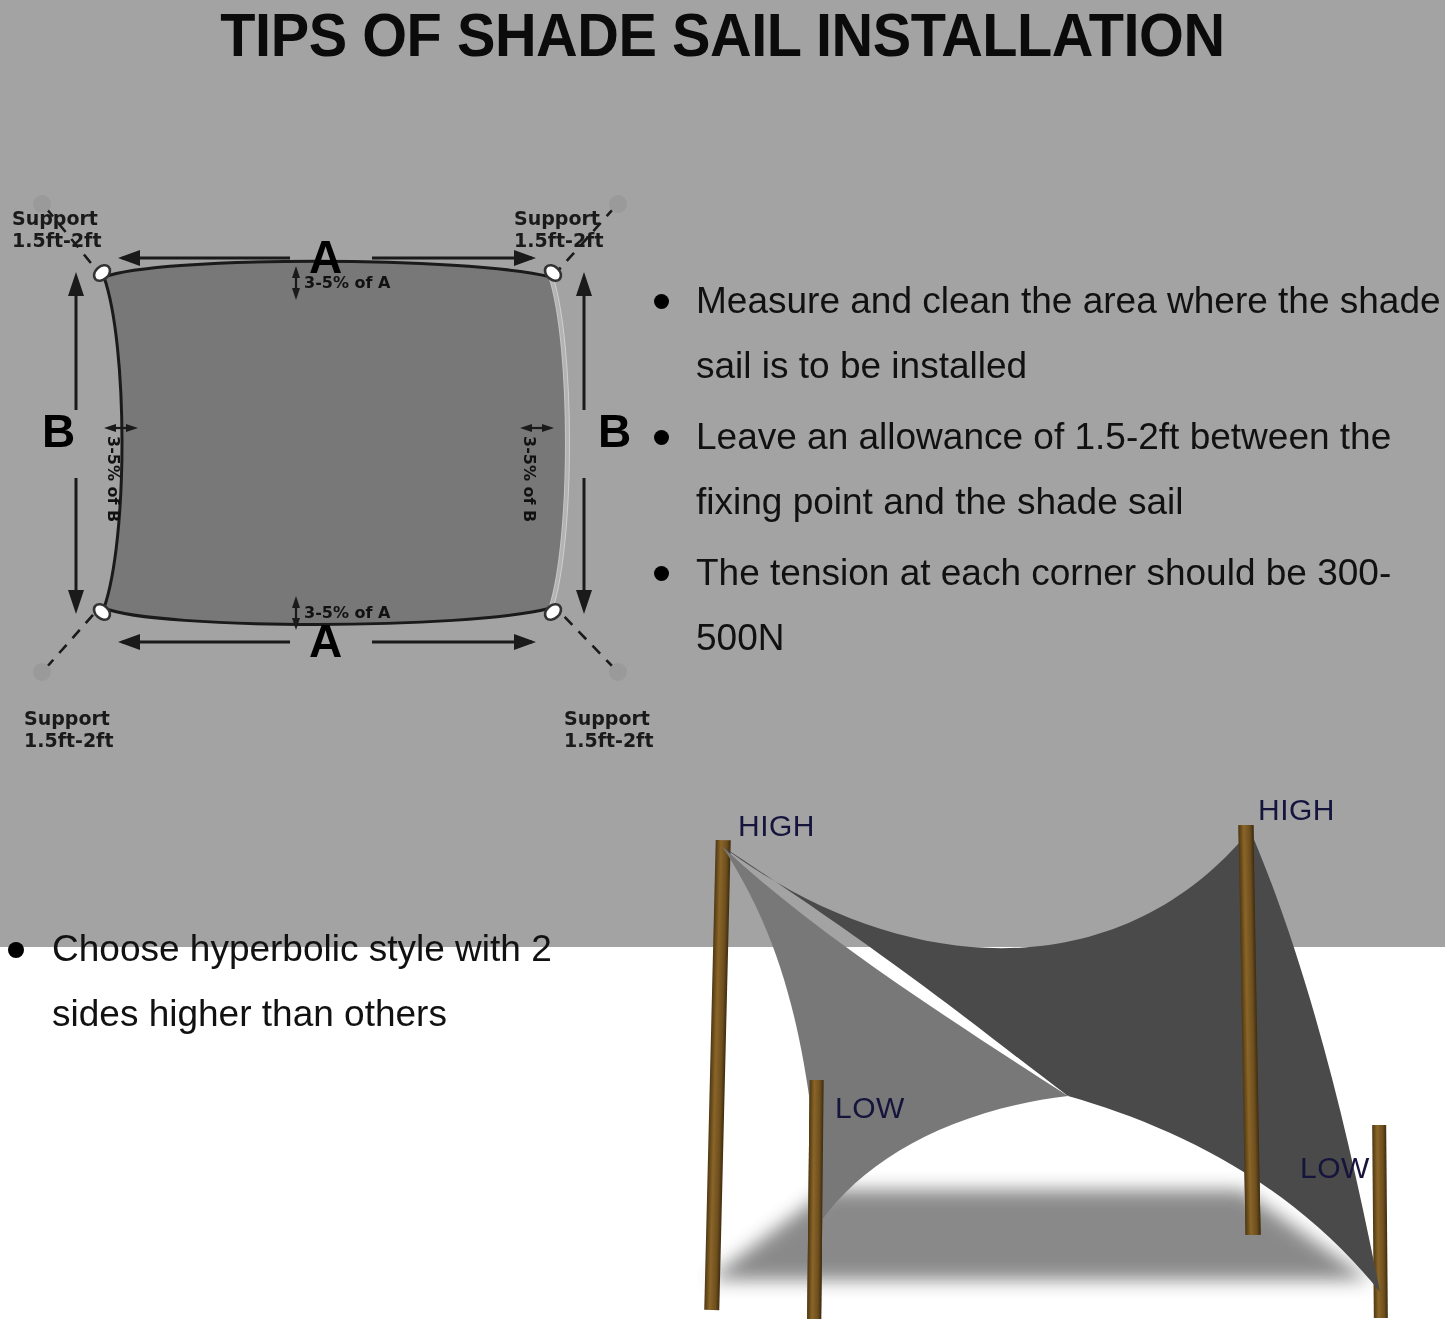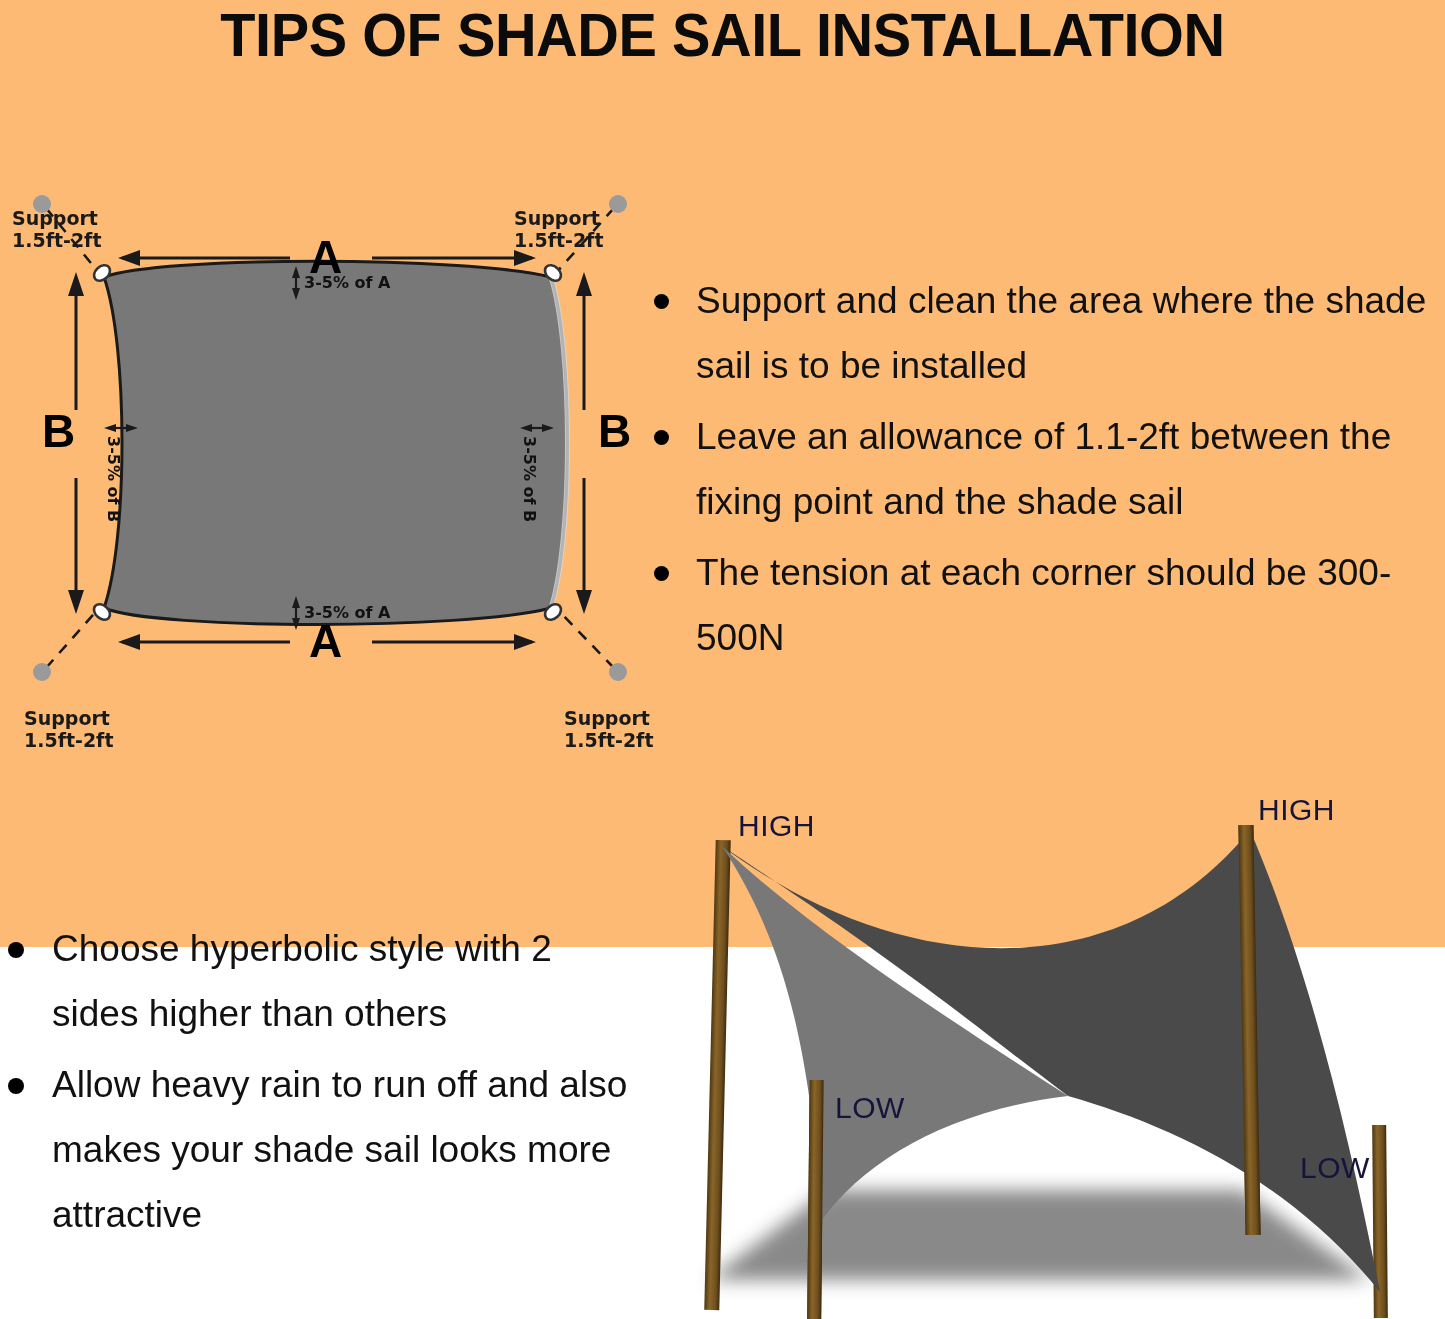--- a/index.html
+++ b/index.html
@@ -12,21 +12,21 @@
     height: 1319px;
     position: relative;
     overflow: hidden;
     font-family: "DejaVu Sans", sans-serif;
     color: #000000;
   }
   .page {
     position: relative;
     width: 1445px;
     height: 947px;
-    background: #fdba74;
+    background: #a3a3a3;
   }
 
   
   .title {
     position: absolute;
     left: 0;
     top: 2px;
     width: 1445px;
     text-align: center;
     font-family: "Liberation Sans", sans-serif;
@@ -253,40 +253,36 @@
     </div>
     <div class="support-label" style="left:564px; top:518px;">
       <div>Support</div>
       <div>1.5ft-2ft</div>
     </div>
   </div>
 
   <ul class="bullet-list" id="tips-list">
     <li class="bullet-item">
       <span class="dot"></span>
-      <span>Support and clean the area where the shade sail is to be installed</span>
+      <span>Measure and clean the area where the shade sail is to be installed</span>
     </li>
     <li class="bullet-item">
       <span class="dot"></span>
-      <span>Leave an allowance of 1.1-2ft between the fixing point and the shade sail</span>
+      <span>Leave an allowance of 1.5-2ft between the fixing point and the shade sail</span>
     </li>
     <li class="bullet-item">
       <span class="dot"></span>
       <span>The tension at each corner should be 300-500N</span>
     </li>
   </ul>
 
   <ul class="bullet-list" id="hyperbolic-list">
     <li class="bullet-item">
       <span class="dot"></span>
       <span>Choose hyperbolic style with 2 sides higher than others</span>
-    </li>
-    <li class="bullet-item">
-      <span class="dot"></span>
-      <span>Allow heavy rain to run off and also makes your shade sail looks more attractive</span>
     </li>
   </ul>
 
   <div id="hyperbolic-diagram">
 
     <svg width="795" height="539" viewBox="0 0 795 539">
       <defs>
         <filter id="shadowBlur" x="-25%" y="-60%" width="150%" height="220%">
           <feGaussianBlur stdDeviation="9"></feGaussianBlur>
         </filter>

